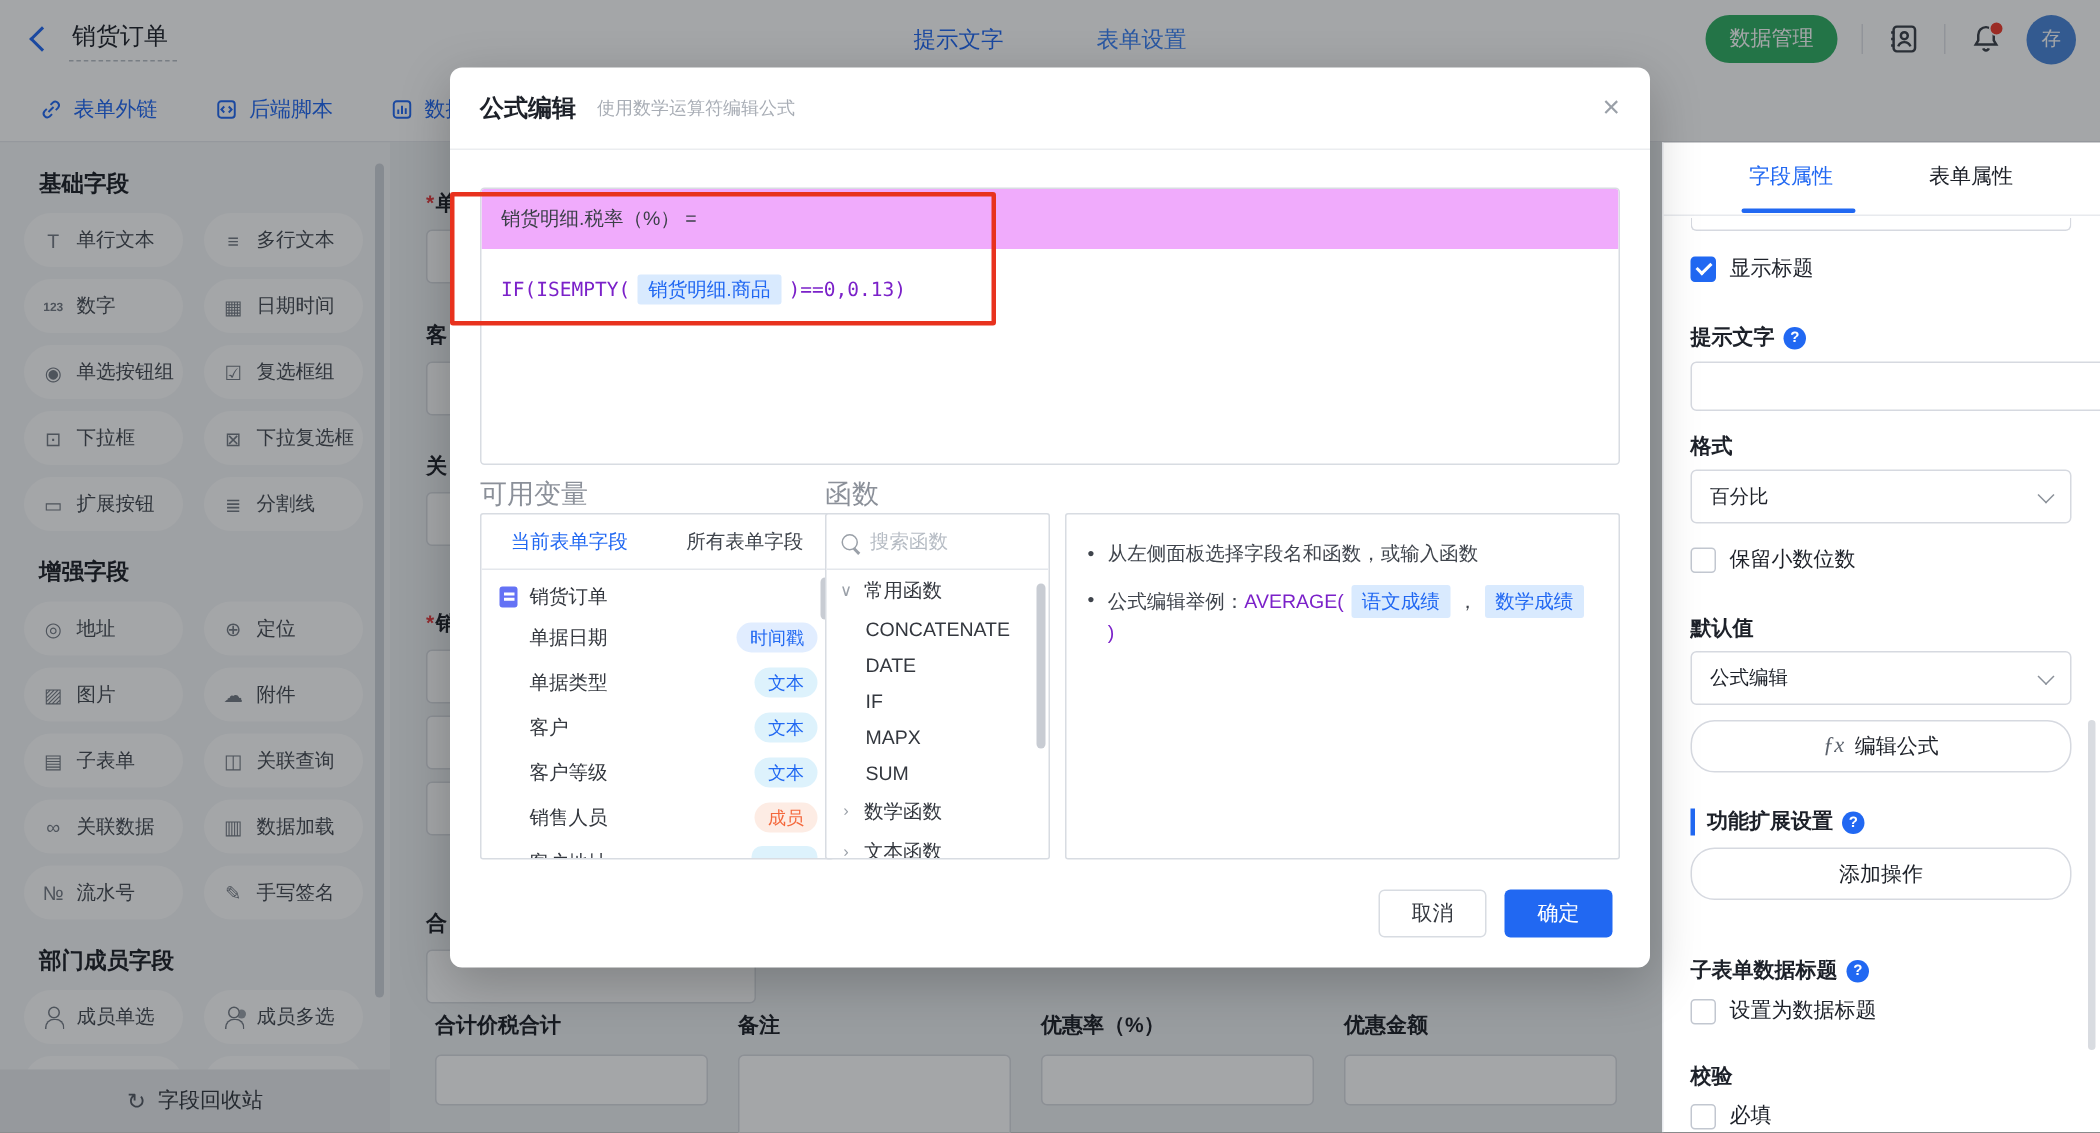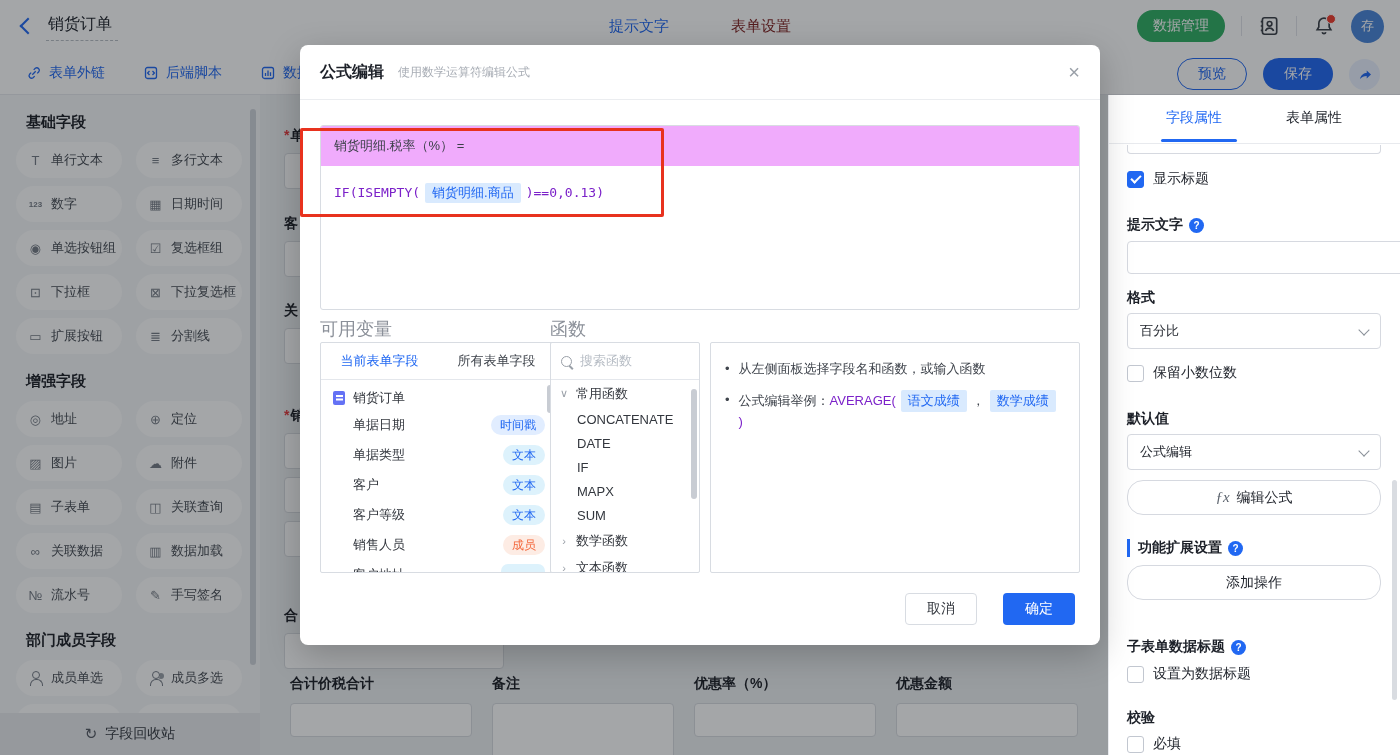--- a/index.html
+++ b/index.html
@@ -3,21 +3,21 @@
 <meta charset="utf-8">
 <style>
   html,body{margin:0;padding:0;background:#444;}
   .screen{position:relative;width:1400px;height:755px;overflow:hidden;background:#eef0f3;
     font-family:"Liberation Sans",sans-serif;color:#1d2129;font-size:14px;}
   
   .topbar{position:absolute;left:0;top:0;width:1400px;height:52px;background:#fff;display:flex;align-items:center;padding:0 16px;box-sizing:border-box;}
   .back{width:10px;height:10px;border-left:2px solid #2168f2;border-bottom:2px solid #2168f2;transform:rotate(45deg);margin:0 12px 0 6px;cursor:pointer;}
   .apptitle{font-size:16px;color:#1d2129;border-bottom:1px dashed #b9bec6;padding:2px 6px 5px 2px;}
   .center-tabs{position:absolute;left:50%;top:0;transform:translateX(-50%);height:52px;display:flex;gap:62px;align-items:center;font-size:15px;}
-  .center-tabs .tab{color:#7f1d1d;cursor:pointer;}
+  .center-tabs .tab{color:#3b82f6;cursor:pointer;}
   .center-tabs .tab.active{color:#2168f2;}
   .tb-right{margin-left:auto;display:flex;align-items:center;gap:16px;}
   .pill-green{background:#2fae63;color:#fff;border:none;border-radius:16px;padding:7px 16px;font-size:14px;cursor:pointer;}
   .vdiv{width:1px;height:20px;background:#e1e3e8;}
   .tb-ico{width:22px;height:22px;color:#3a3f47;position:relative;display:inline-flex;}
   .reddot{position:absolute;top:-1px;right:-1px;width:8px;height:8px;border-radius:50%;background:#f03b2d;border:1.5px solid #fff;}
   .avatar{width:33px;height:33px;border-radius:50%;background:#4a85d8;color:#fff;display:flex;align-items:center;justify-content:center;font-size:13px;cursor:pointer;}
   
   .toolbar{position:absolute;left:0;top:52px;width:1400px;height:43px;background:#fff;border-bottom:1px solid #e7e9ed;box-sizing:border-box;display:flex;align-items:center;}
   .tool-links{display:flex;gap:38px;padding-left:26px;}
@@ -106,21 +106,21 @@
   .mag{width:9px;height:9px;border:1.6px solid #9aa0a8;border-radius:50%;position:relative;flex:0 0 9px;}
   .mag::after{content:"";position:absolute;left:8px;top:8px;width:5px;height:1.6px;background:#9aa0a8;transform:rotate(45deg);transform-origin:0 0;}
   .fn-ph{font-size:13px;color:#b6bcc4;}
   .fn-row{display:flex;align-items:center;gap:7px;padding:4.5px 8px;font-size:13px;color:#33373e;cursor:pointer;}
   .fn-row .caret{color:#9aa0a8;font-size:11px;width:10px;text-align:center;}
   .fn-item{padding:4.5px 8px 4.5px 26px;font-size:13px;color:#33373e;cursor:pointer;}
   .tips-panel{left:410px;width:370px;padding:16px 14px;font-size:13px;color:#3f444c;}
   .tip-line{display:flex;gap:9px;margin-bottom:11px;line-height:1.55;}
   .tip-line .dot{color:#3f444c;}
   .purple{color:#7b21c9;}
-  .m-foot{position:absolute;right:25px;top:548px;display:flex;gap:26px;}
+  .m-foot{position:absolute;right:25px;top:548px;display:flex;gap:12px;}
   .btn-cancel{width:72px;height:32px;border:1px solid #d8dce2;border-radius:4px;background:#fff;font-size:14px;color:#33373e;cursor:pointer;}
   .btn-ok{width:72px;height:32px;border:none;border-radius:4px;background:#2168f2;color:#fff;font-size:14px;cursor:pointer;}
   
   .anno{position:absolute;left:300px;top:128px;width:358px;height:83px;border:3px solid #e8321e;z-index:80;border-radius:2px;pointer-events:none;}
 </style>
 </head>
 <body>
 
 <div class="screen">
 
@@ -170,29 +170,20 @@
         <span>后端脚本</span>
       </span>
       <span class="tool-link">
         <svg viewBox="0 0 16 16" fill="none" stroke="#2168f2" stroke-width="1.3">
             <rect x="2.5" y="2.5" width="11" height="11" rx="2"></rect>
             <path d="M5.5 11V8M8 11V5.5M10.5 11V7.2"></path>
           </svg>
         <span>数据权</span>
       </span>
     </div>
-    <div class="tool-right">
-      <button class="btn-preview">预览</button>
-      <button class="btn-save">保存</button>
-      <button class="btn-share">
-        <svg width="16" height="16" viewBox="0 0 16 16">
-            <path d="M3 13c.9-4.2 4-5.8 6.7-5.9V4.4L14 8.5l-4.3 4.1v-2.7C7 9.9 4.7 10.8 3 13z" fill="#2168f2"></path>
-          </svg>
-      </button>
-    </div>
   </div>
 
   <aside class="sidebar">
     <div id="sb-sections">
         <div class="sb-sec">
           <h3 class="sb-title">基础字段</h3>
           <div class="sb-grid">
             <div class="sb-item">
               <span class="sb-ico">T</span>
               <span class="sb-lab">单行文本</span>

